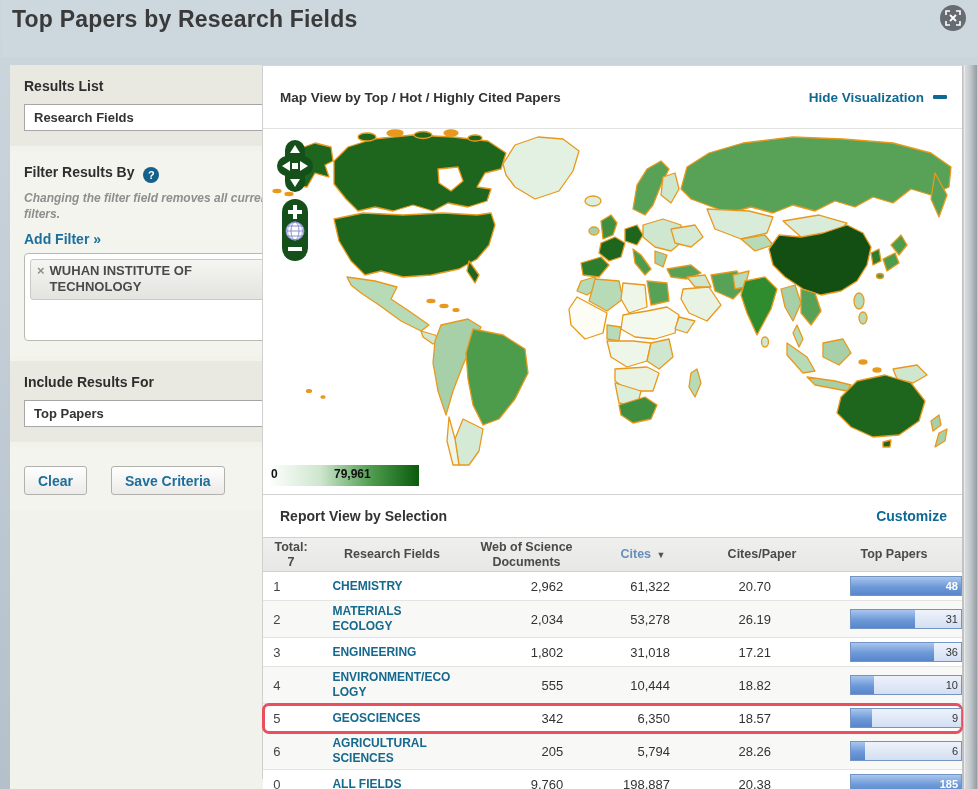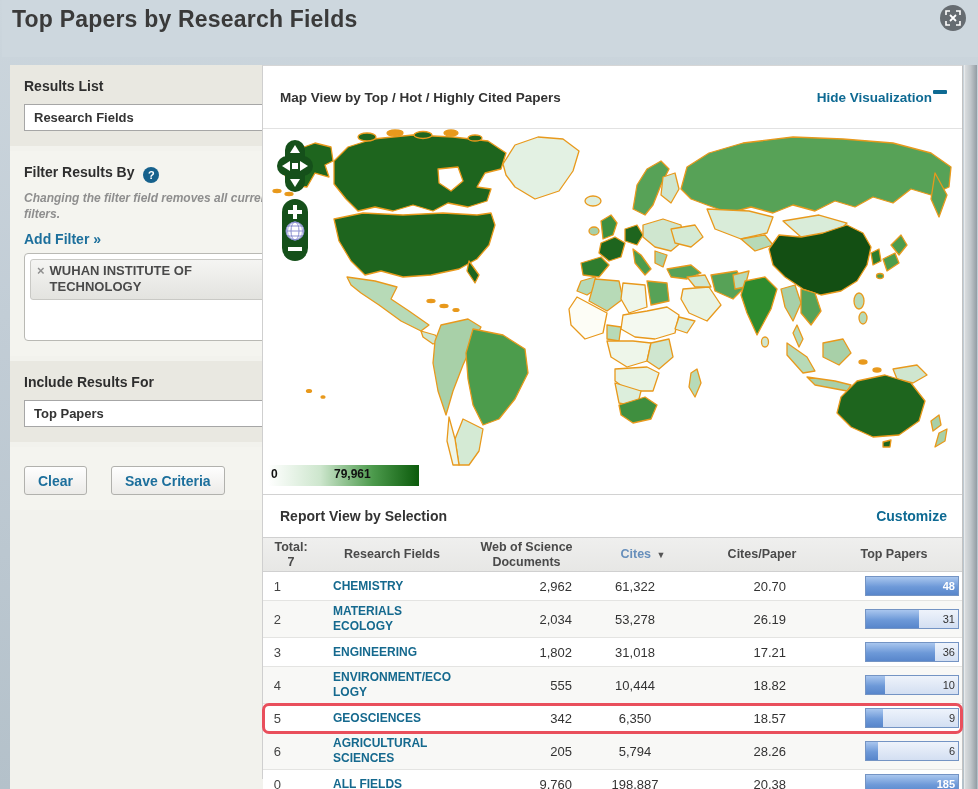--- a/index.html
+++ b/index.html
@@ -35,21 +35,21 @@
   .btn { height:29px; padding:0 13px; background:linear-gradient(180deg,#fefefe,#ecebe8);
          border:1px solid #b1b1ad; border-radius:3px; font-family:inherit; font-size:14px; font-weight:bold;
          color:#1c6f9c; cursor:pointer; }
 
   
   .main { position:absolute; left:262px; top:65px; width:701px; bottom:10px; background:#fff;
           border-left:1px solid #cfcfcf; border-top:1px solid #d6d6d6; border-right:1px solid #c2c2c2; }
   .map-header { height:63px; display:flex; align-items:center; justify-content:space-between;
                 padding:0 15px 0 17px; border-bottom:1px solid #e2e2e2; }
   .map-title { font-size:13.5px; font-weight:bold; color:#333; }
-  .hide-vis { display:flex; gap:1px; cursor:pointer; }
+  .hide-vis { display:flex; align-items:center; gap:9px; cursor:pointer; }
   .hide-vis span { font-size:13.5px; font-weight:bold; color:#0e6a93; }
   .hide-dash { width:14px; height:4px; background:#0e6a93; border-radius:1px; }
 
   .map-body { position:relative; height:365px; background:#fff; }
   .world-map { position:absolute; left:0; top:0; }
   .map-ctl { position:absolute; cursor:pointer; }
   .pan-ctl { left:14px; top:10px; }
   .zoomer-ctl { left:19px; top:70px; }
   .map-legend { position:absolute; left:5px; bottom:8px; width:151px; height:21px;
                 background:linear-gradient(90deg,#ffffff 0%,#cde6cd 35%,#4c9a4c 70%,#0d5c0d 100%);
@@ -79,24 +79,24 @@
   .trow { display:flex; align-items:center; min-height:29px; padding:3px 0;
           border-bottom:1px solid #e4e4e2; background:#fff; }
   .trow:nth-child(even) { background:#f8f8f6; }
   .trow.highlighted { outline:3px solid #e94f5c; outline-offset:-2px; border-radius:6px; position:relative; z-index:2; }
   .td { font-size:13px; color:#333; }
   .td.col-rank { text-align:right; padding-right:38px; color:#444; }
   .field-link { font-size:12px; font-weight:bold; color:#15698e; text-decoration:none; cursor:pointer;
                 display:inline-block; max-width:118px; line-height:1.25; overflow-wrap:anywhere; }
   .td.col-docs, .td.col-cites, .td.col-cpp { text-align:right; }
   .td.col-docs { padding-right:16px; }
-  .td.col-cites { padding-right:16px;text-align:center; }
+  .td.col-cites { padding-right:16px; }
   .td.col-cpp  { padding-right:40px; }
   .bar-wrap { margin-left:39px; }
-  .bar { position:relative; width:94px; height:20px; border:1px solid #7494c4;
+  .bar { position:relative; width:112px; height:20px; border:1px solid #7494c4;
          background:linear-gradient(180deg,#eef3fb,#d3dff2); }
   .bar-fill { position:absolute; left:0; top:0; bottom:0;
               background:linear-gradient(180deg,#a9c6ee 0%,#6d99d8 55%,#5886cb 100%); }
   .bar-val { position:absolute; right:3px; top:0; line-height:18px; font-size:11px; color:#333; }
   .bar-val.on-fill { color:#fff; font-weight:bold; }
 
   
   .scrollbar { position:absolute; left:964px; top:65px; width:13px; bottom:0;
                background:linear-gradient(90deg,#d9dcde 0%,#c2c8cc 45%,#939ca3 100%);
                border-left:1px solid #e8eaeb; }

